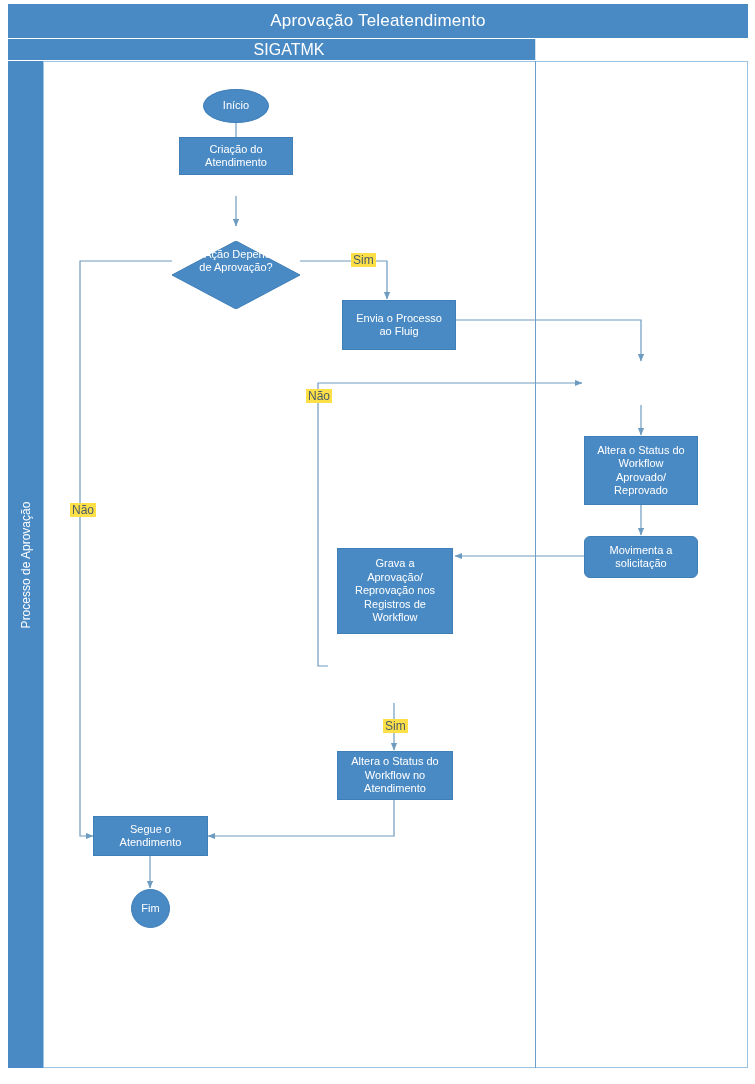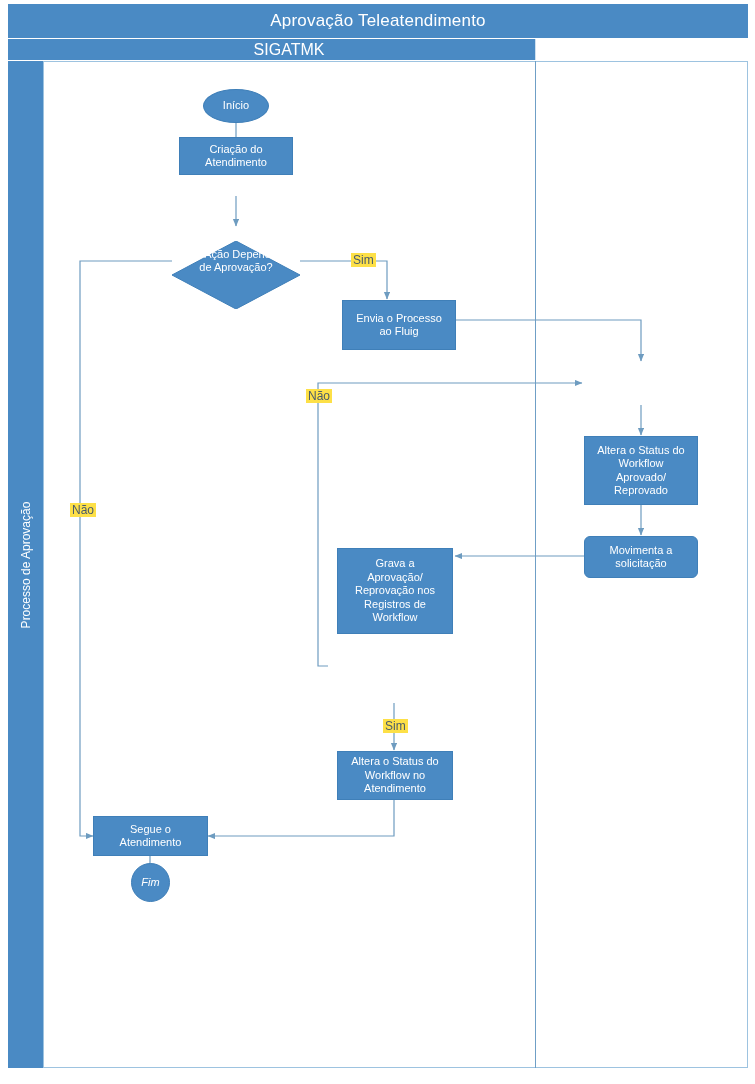--- a/index.html
+++ b/index.html
@@ -155,15 +155,15 @@
 Workflow</div>
 
 
   <div class="node" style="left:337px;top:751px;width:116px;height:49px;">Altera o Status do
 Workflow no
 Atendimento</div>
 
   <div class="node" style="left:93px;top:816px;width:115px;height:40px;">Segue o
 Atendimento</div>
 
-  <div class="node ellipse" style="left:131px;top:863px;width:39px;height:39px;font-style:italic;">Fim</div>
+  <div class="node ellipse" style="left:131px;top:889px;width:39px;height:39px;">Fim</div>
 
 </div>
 
 </body></html>

